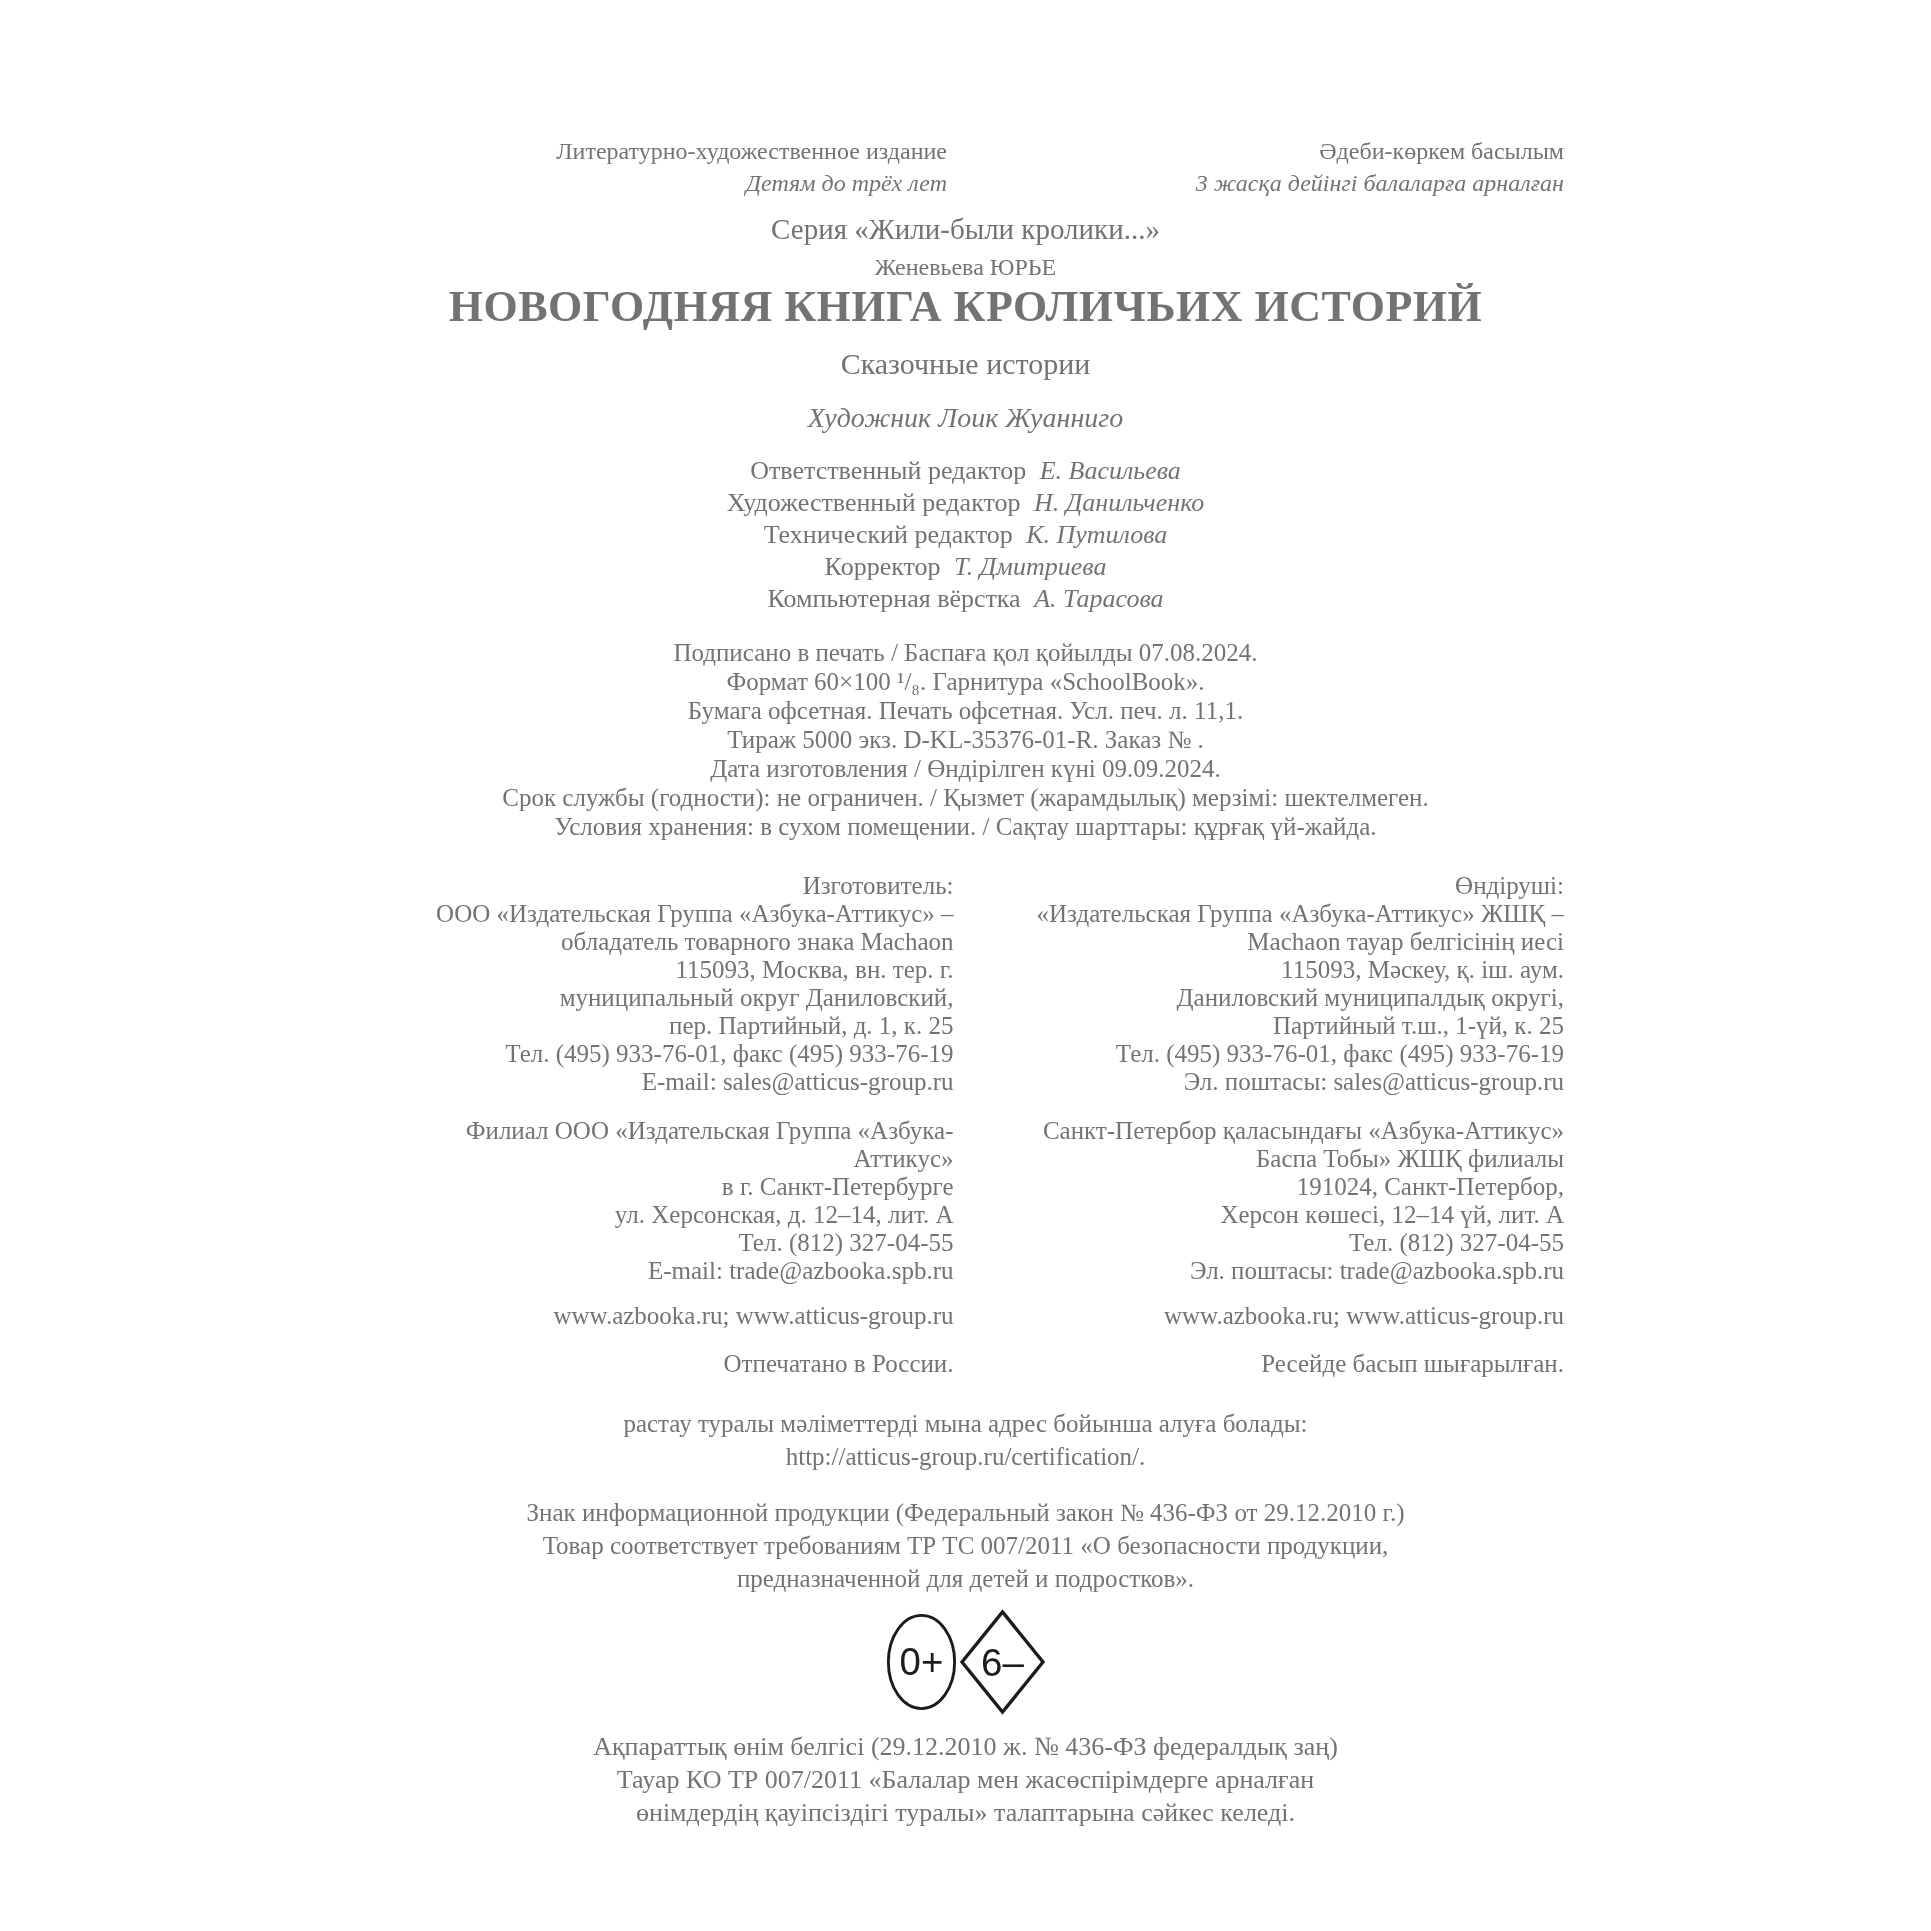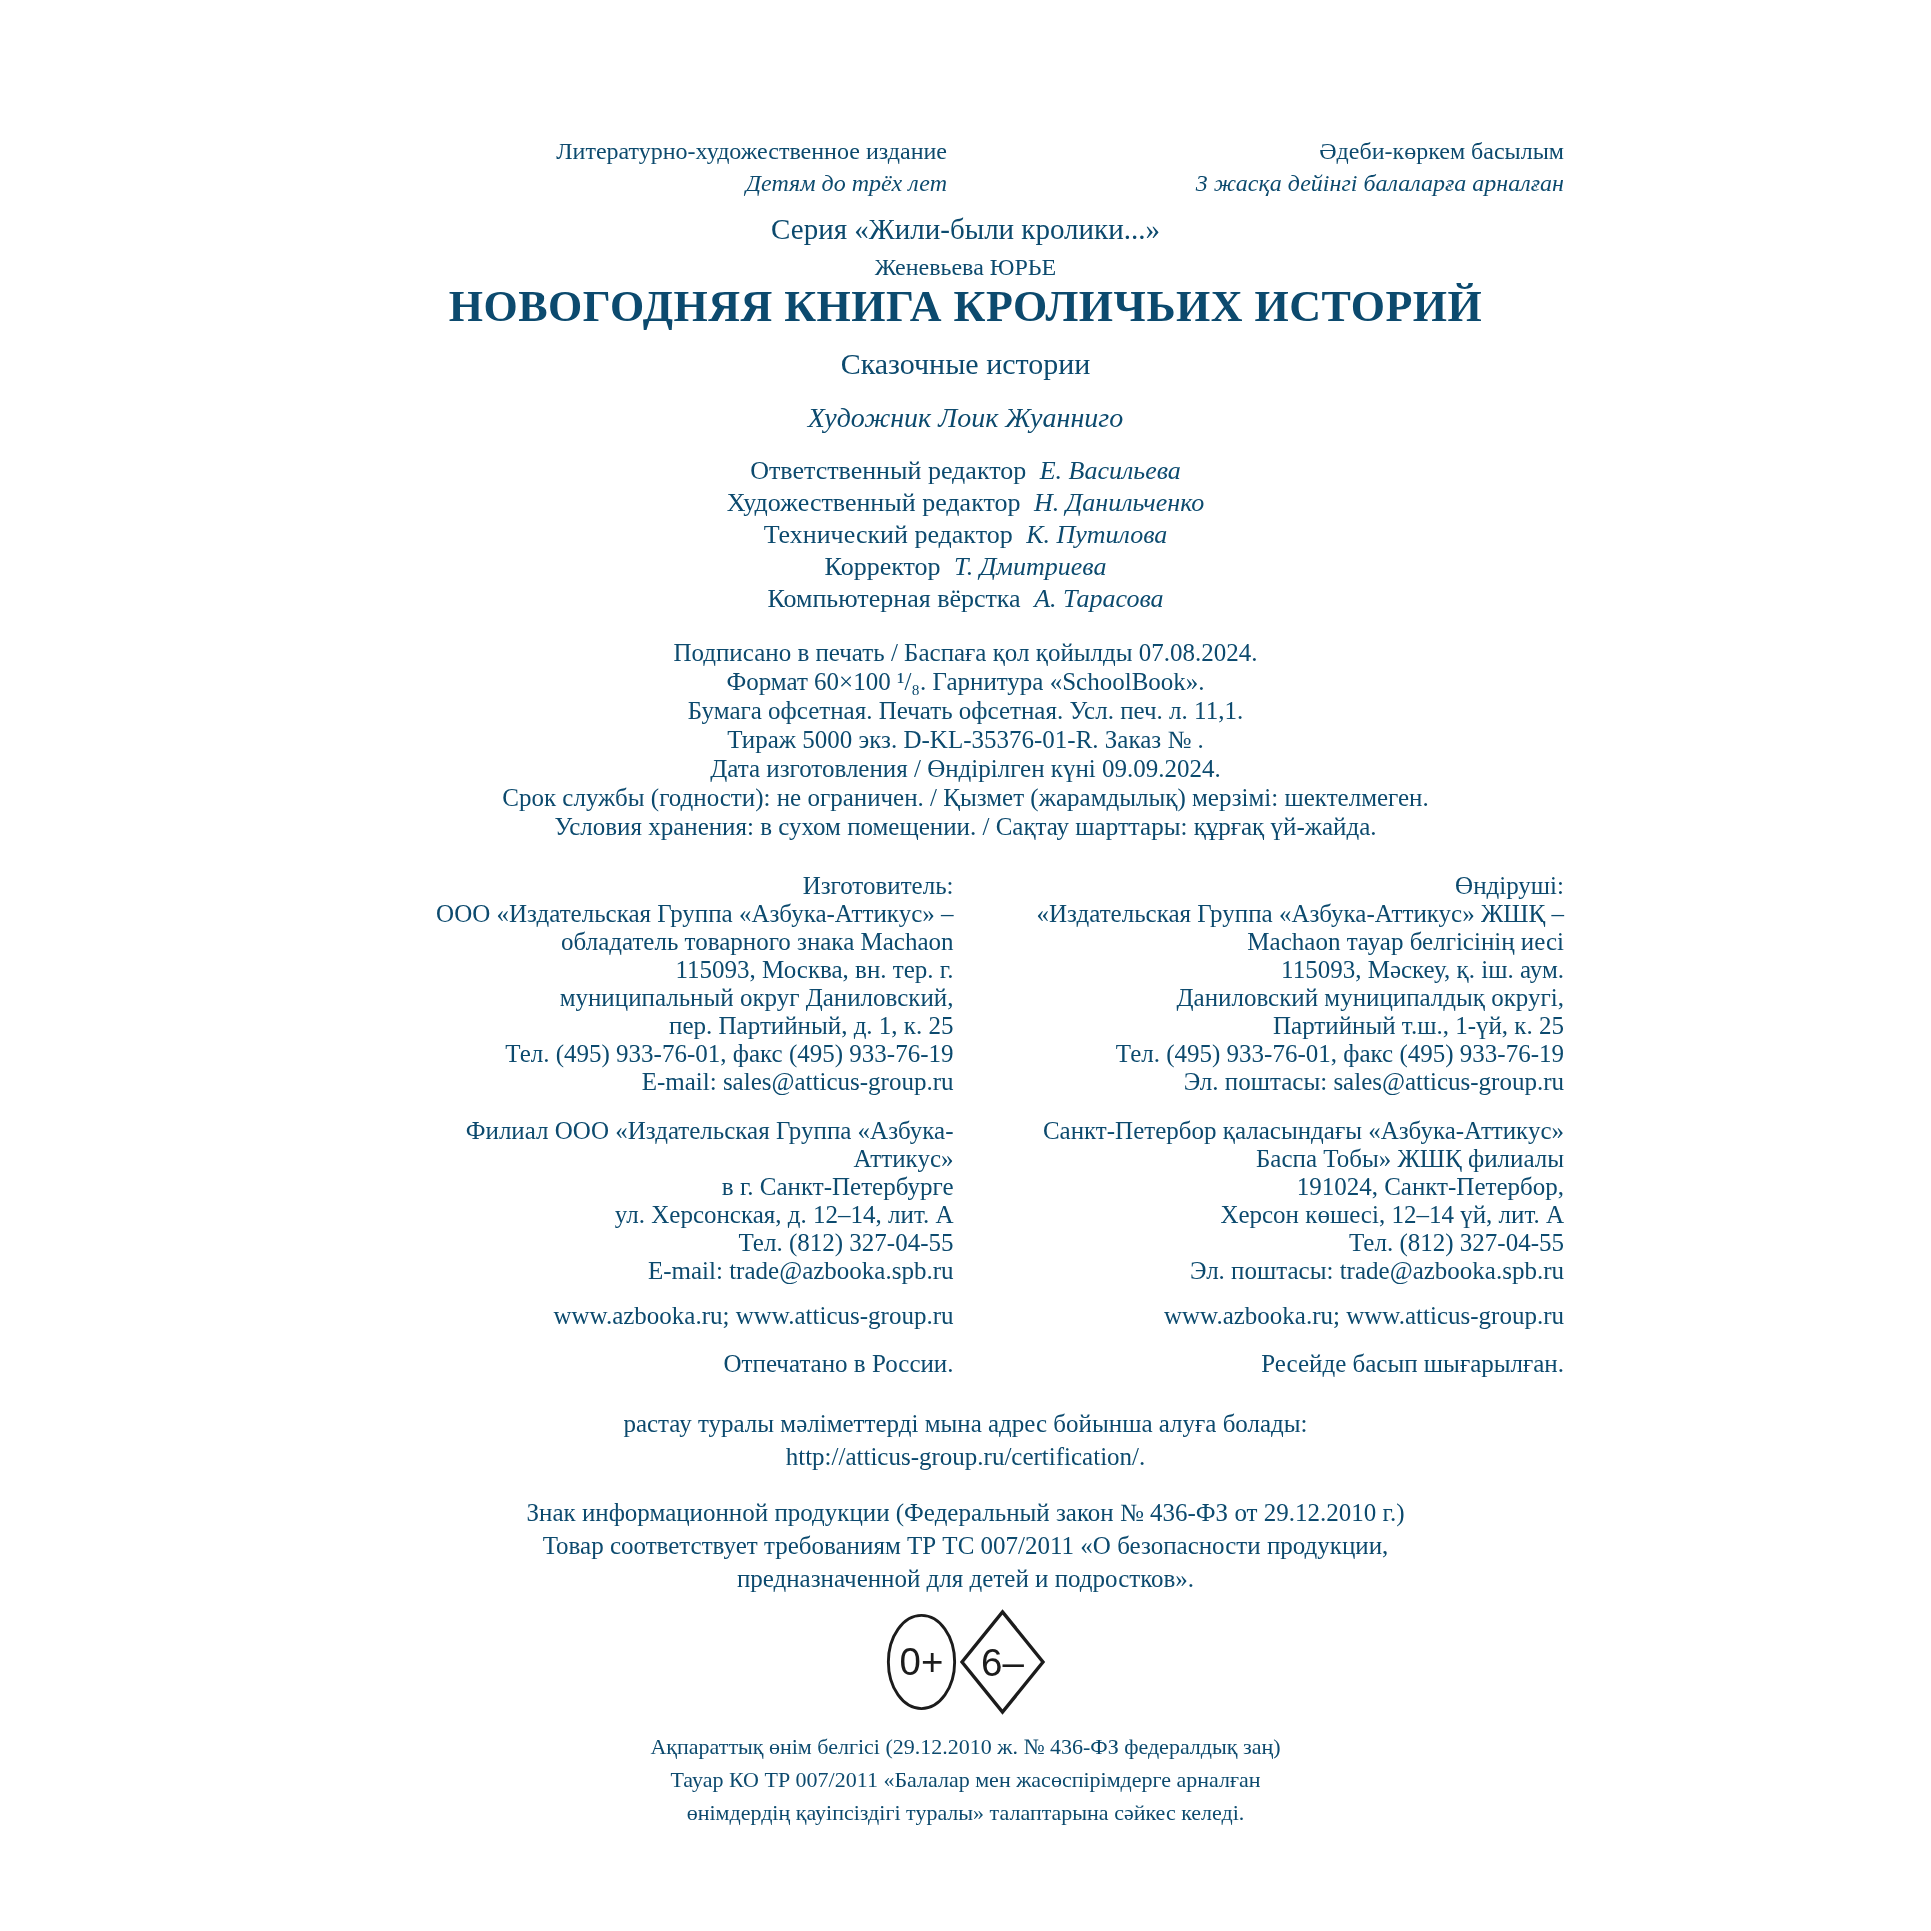--- a/index.html
+++ b/index.html
@@ -1,20 +1,20 @@
 <!DOCTYPE html>
 <html><head>
 <meta charset="utf-8">
 <style>
   html,body { margin:0; padding:0; background:#ffffff; }
   .page {
     position:relative;
     width:1931px; height:1931px;
     background:#ffffff;
-    color:#0c4a6e;
+    color:#737373;
     font-family:"Liberation Serif","DejaVu Serif",serif;
     overflow:hidden;
   }
   .content { width:1197px; margin:0 auto; padding-top:135px; text-align:center; }
   .it { font-style:italic; }
 
   .twocol { display:grid; grid-template-columns:1fr 1fr; column-gap:37px; }
   .twocol .l { text-align:right; }
   .twocol .r { text-align:right; }
 
@@ -32,21 +32,21 @@
   .printinfo { margin-top:23px; font-size:25px; line-height:29px; }
 
   .blk { font-size:25px; line-height:28px;gap:24px; }
   .manufacturer { margin-top:31px; }
   .branch { margin-top:21px; }
   .www { margin-top:17.4px; }
   .printedin { margin-top:19.3px; }
 
   .certkz { margin-top:29px; font-size:25px; line-height:33px; }
   .inforu { margin-top:23px; font-size:25px; line-height:33px; }
-  .infokz { margin-top:13.5px; font-size:22px; line-height:33px; }
+  .infokz { margin-top:13.5px; font-size:26px; line-height:33px; }
 
   .agemarks { margin-top:13.5px; height:108px; display:flex; justify-content:center; align-items:center; }
   .agemarks svg { display:block; }
   .agemarks text {
     font-family:"Liberation Sans","DejaVu Sans",sans-serif;
     font-size:40px; fill:#1c1c1c;
   }
 </style>
 </head>
 <body>

